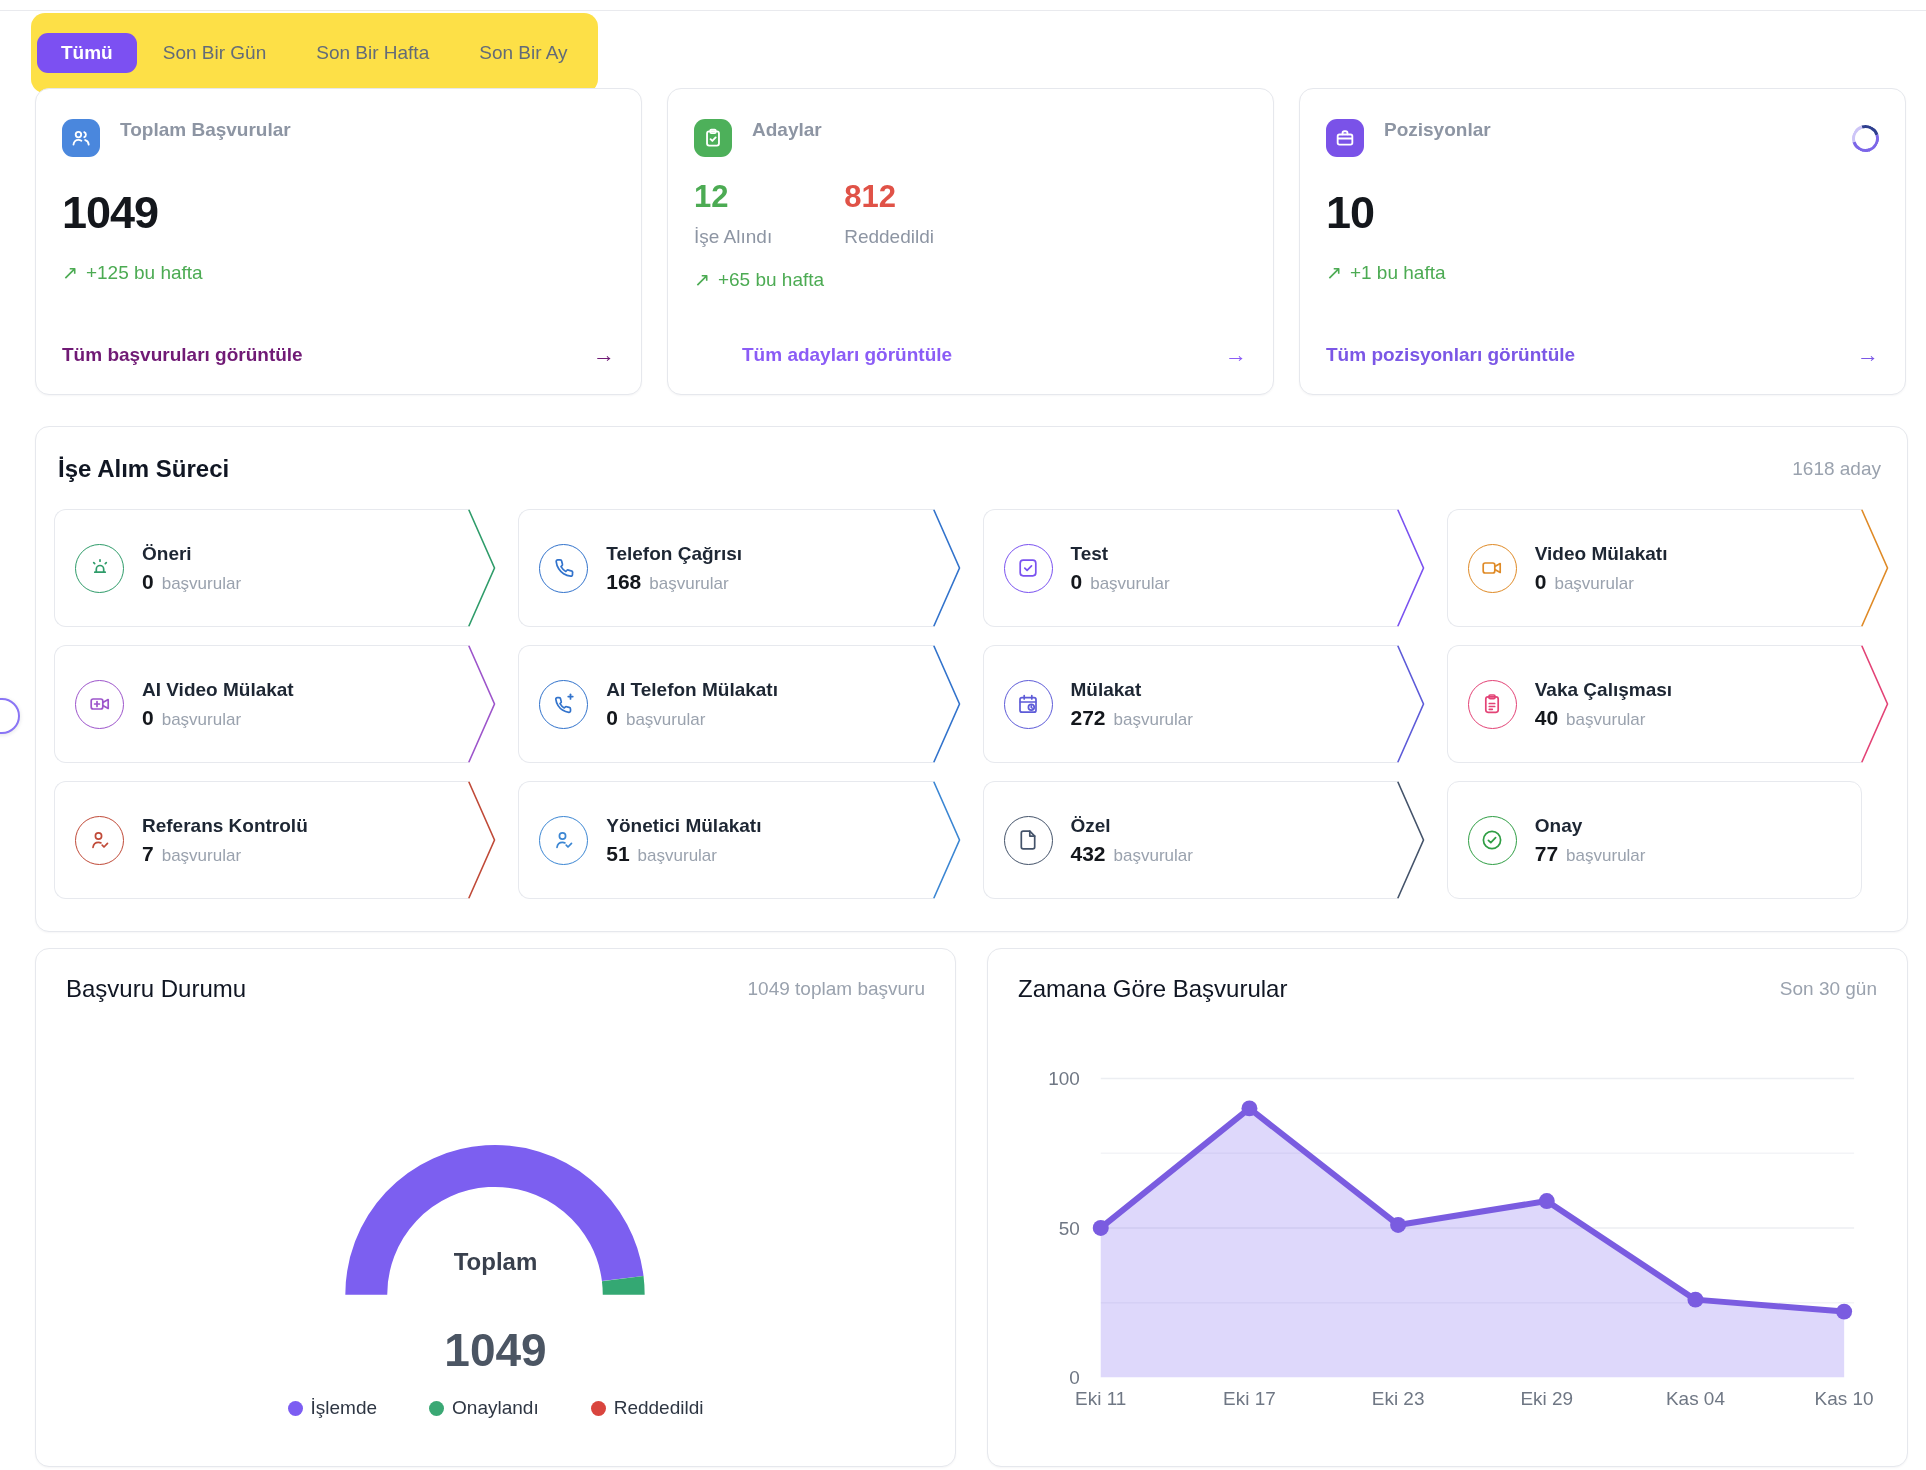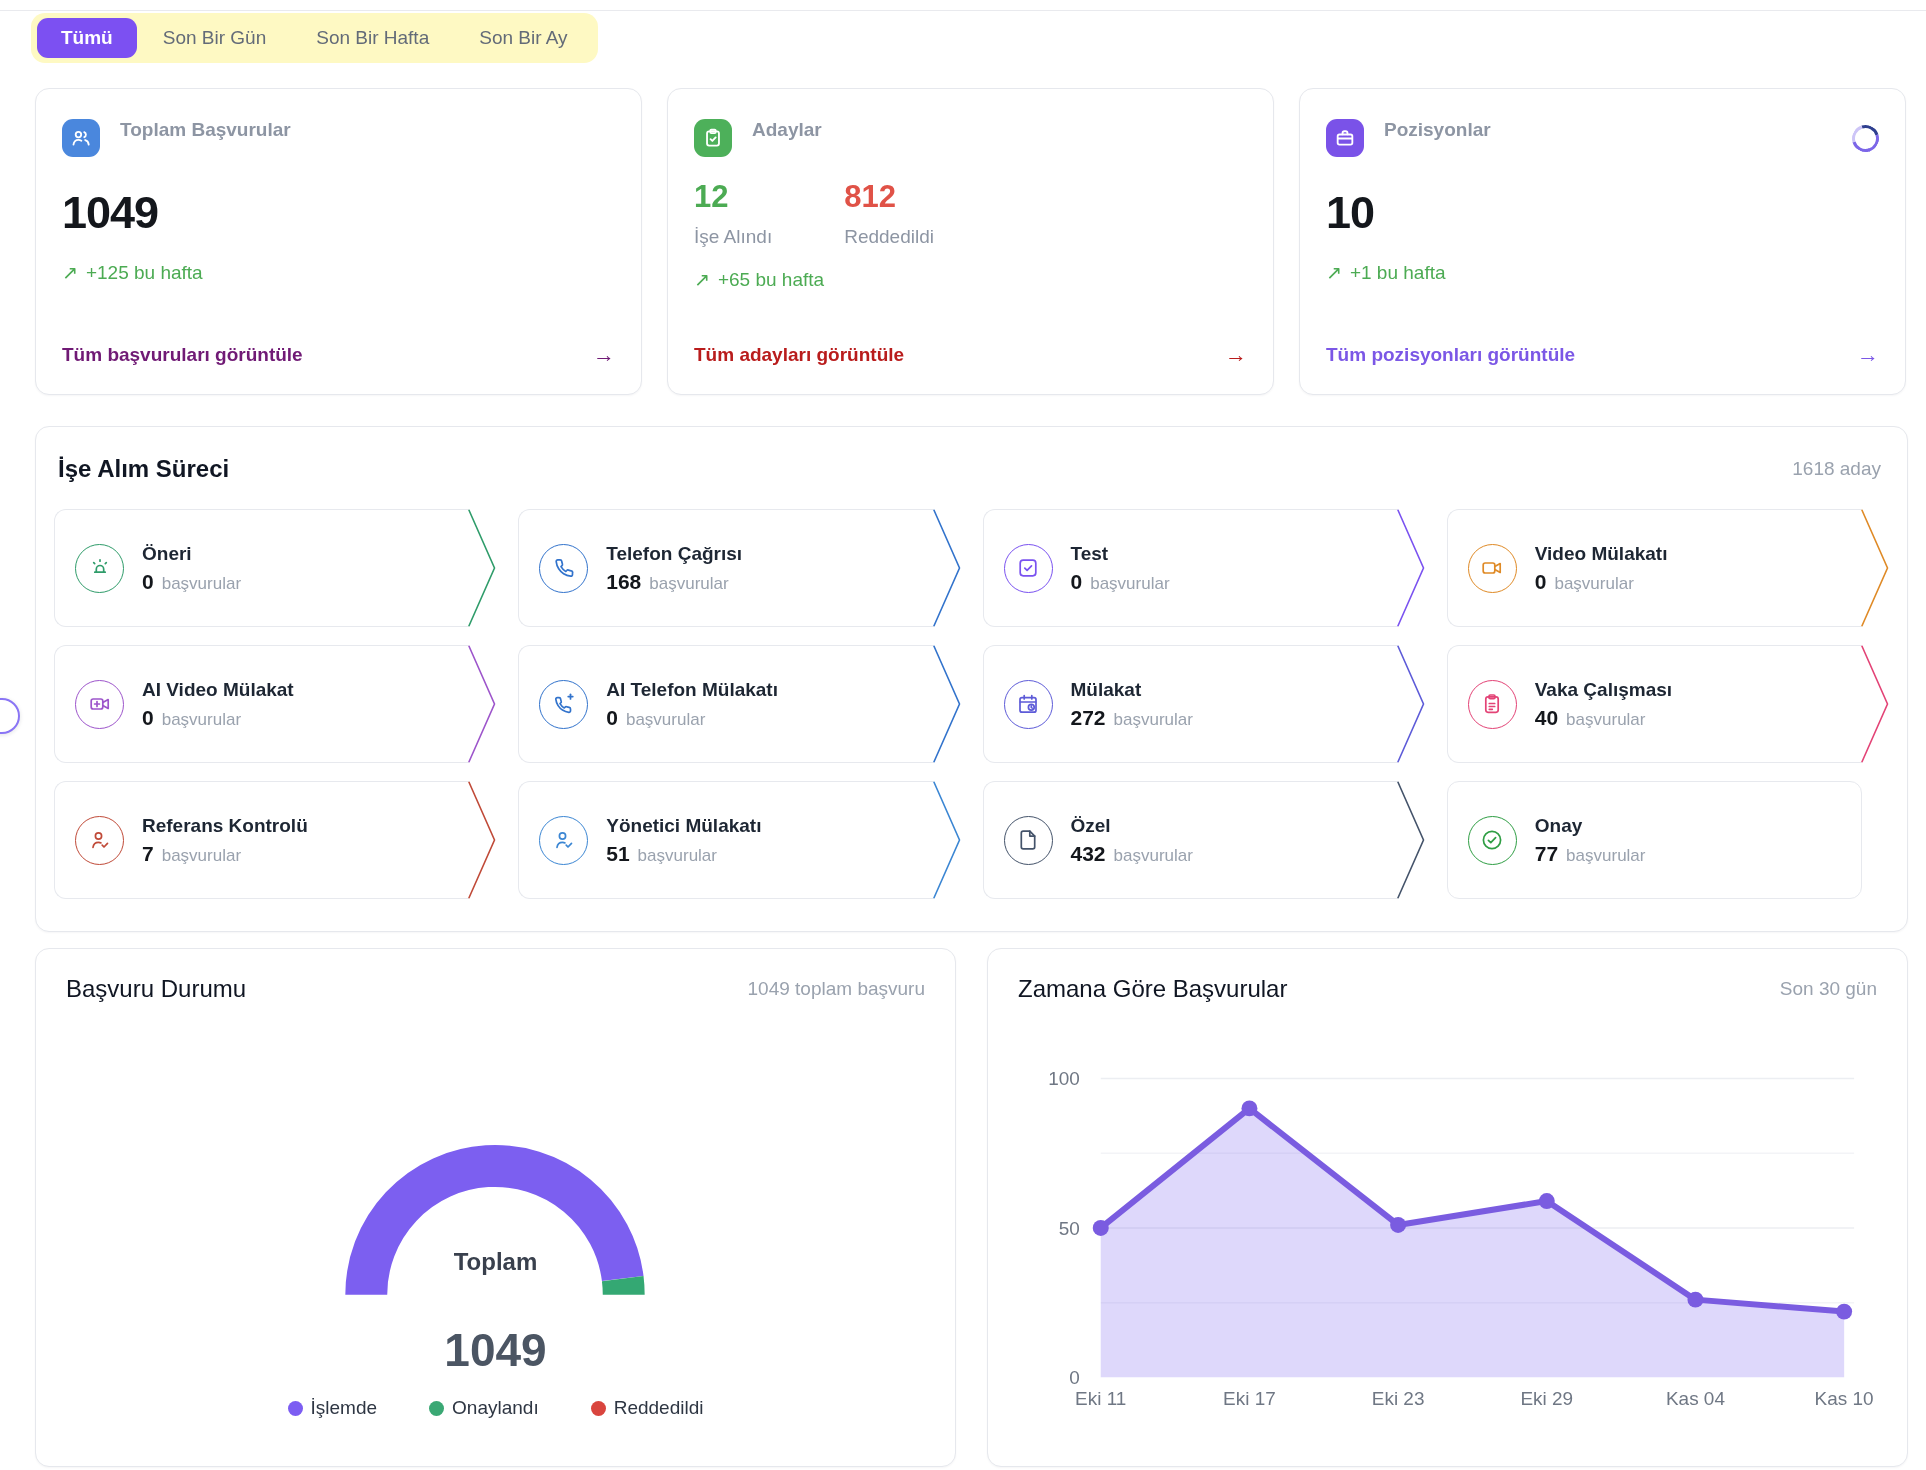--- a/index.html
+++ b/index.html
@@ -1,22 +1,22 @@
 <!DOCTYPE html>
 <html><head>
 <meta charset="utf-8">
 <style>
   html,body{margin:0;padding:0}
   body{width:1926px;height:1470px;position:relative;overflow:hidden;background:#fff;
        font-family:"Liberation Sans","DejaVu Sans",sans-serif;color:#16181d}
   .top-hairline{position:absolute;top:10px;left:0;width:100%;height:1px;background:#e9eaee}
 
   
-  .tabs{position:absolute;left:31px;top:13px;background:#fef9c3;border-radius:14px;
-        padding:5px 6px;display:flex;align-items:center;gap:2px}
+  .tabs{position:absolute;left:31px;top:13px;background:#fde047;border-radius:14px;
+        padding:20px 6px;display:flex;align-items:center;gap:2px}
   .tab{font-size:19px;font-weight:500;color:#636b78;padding:9px 24px;border-radius:11px;
        cursor:pointer;white-space:nowrap}
   .tab.active{background:#7c50f2;color:#fff;font-weight:700}
 
   
   .stats-row{position:absolute;left:35px;top:88px;right:20px;display:grid;
              grid-template-columns:repeat(3,1fr);gap:25px}
   .stat-card{background:#fff;border:1px solid #e6e8ed;border-radius:14px;height:307px;
              padding:30px 26px 26px 26px;box-sizing:border-box;display:flex;flex-direction:column;
              box-shadow:0 1px 2px rgba(16,24,40,.04)}
@@ -141,21 +141,21 @@
       </div>
       <div>
         <div class="pair-value red">812</div>
         <div class="pair-label">Reddedildi</div>
       </div>
     </div>
     <div class="trend" style="margin-top:20px">
       <span>↗</span>
       <span>+65 bu hafta</span>
     </div>
-    <div class="card-link" style="color: #b91c1c;">
+    <div class="card-link" style="color: #8b5cf6; margin-left: 48px;">
       <span>Tüm adayları görüntüle</span>
       <span class="arrow">→</span>
     </div>
   </div>
 
   <div class="stat-card">
     <div class="stat-head">
       <div class="stat-head-left">
         <span class="stat-icon" style="background: rgb(122, 82, 232);">
             <svg width="22" height="22" viewBox="0 0 24 24" fill="none" stroke="currentColor" stroke-width="2" stroke-linecap="round" stroke-linejoin="round" aria-hidden="true">

